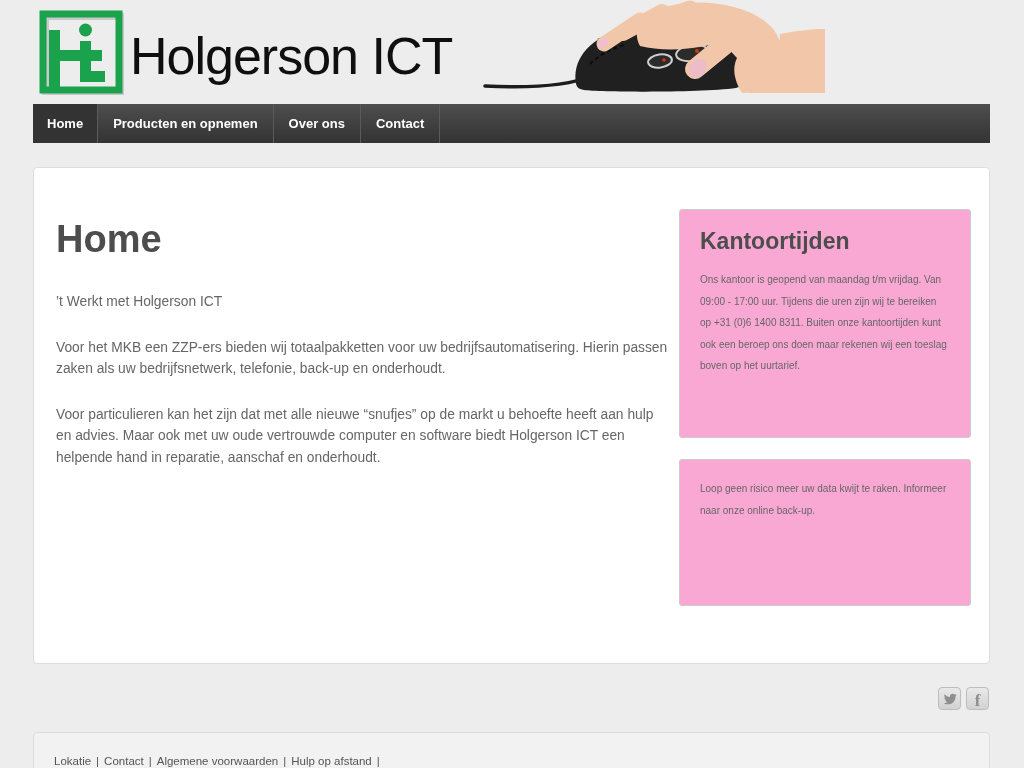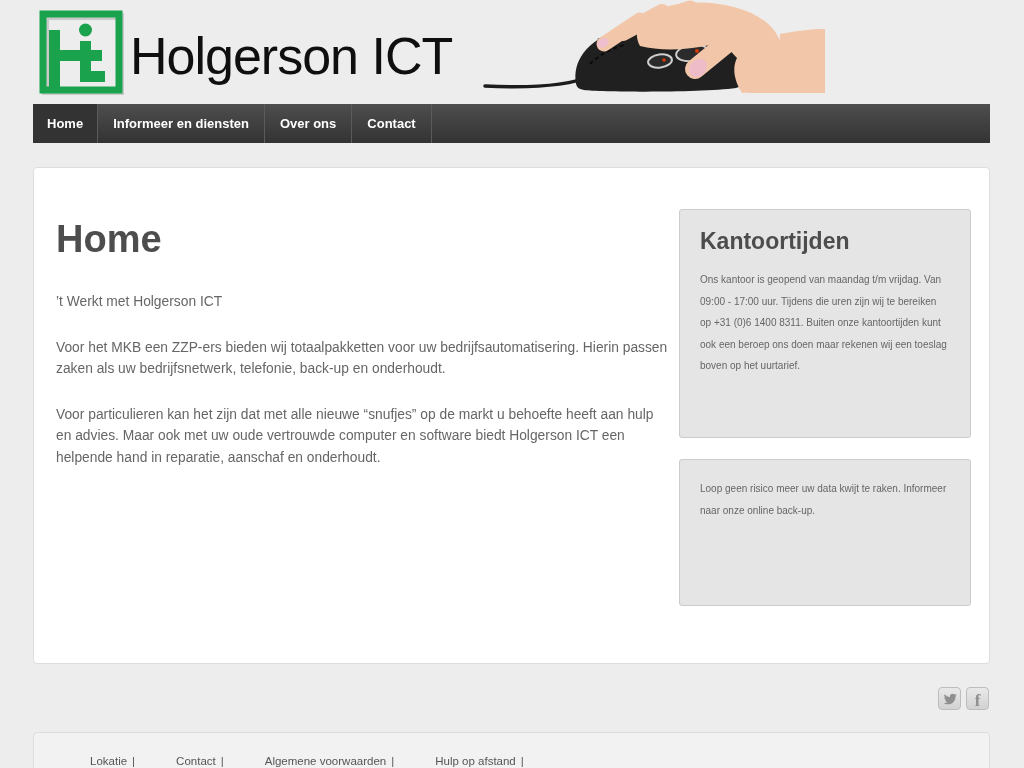--- a/index.html
+++ b/index.html
@@ -40,21 +40,21 @@
     position:absolute; left:33px; top:167px; width:957px; height:497px;
     background:#fff; border:1px solid #ddd; border-radius:4px;
   }
   .main-col { position:absolute; left:22px; top:0; width:612px; }
   .page-title { margin-top:50px; font-size:38px; font-weight:bold; color:#4d4d4d; }
   .main-col p { margin-top:24px; font-size:13.8px; line-height:21.5px; color:#666; }
   .main-col p.lead { margin-top:30px; }
   
   .side-box {
     position:absolute; left:645px; width:292px;
-    background:#e5e5e5; border:1px solid #ccc; border-radius:3px;
+    background:#f9a8d4; border:1px solid #ccc; border-radius:3px;
     padding:18px 20px;
   }
   .side-box.kantoortijden { top:41px;  height:229px; }
   .side-box.nieuws        { top:291px; height:147px; }
   .side-box h2 { font-size:23px; font-weight:bold; color:#4d4d4d; margin-bottom:14px; }
   .side-box p  { font-size:10px; line-height:21.5px; color:#666; }
   
   .social { position:absolute; left:938px; top:687px; display:flex; gap:5px; }
   .social-btn {
     width:23px; height:23px; border-radius:4px; cursor:pointer;
@@ -67,21 +67,21 @@
   .fb-glyph { font-family:"Liberation Serif", serif; font-weight:bold; font-size:17px; color:#8f8f8f; line-height:1; margin-top:4px; }
   
   .footer {
     position:absolute; left:33px; top:732px; width:957px; height:40px;
     background:#f2f2f2; border:1px solid #ddd; border-radius:4px 4px 0 0;
   }
   .footer-links {
     position:absolute; left:20px; top:22px;
     font-size:11.5px; color:#555;
   }
-  .footer-links a { color:#555; text-decoration:none; cursor:pointer;margin-left:36px; }
+  .footer-links a { color:#555; text-decoration:none; cursor:pointer; }
   .footer-links .pipe { margin:0 5px; color:#555; }
 </style>
 </head>
 <body>
 
 <div class="header">
 
   <svg class="logo" viewBox="0 0 86 86">
     <g>
       <rect x="5" y="5" width="76" height="76" fill="none" stroke="#888" stroke-width="7" opacity="0.35" transform="translate(2.5,2.5)"></rect>
@@ -118,21 +118,21 @@
 
     <line x1="248" y1="42" x2="215" y2="69" stroke="#f2c7a9" stroke-width="20" stroke-linecap="round"></line>
     <ellipse cx="218" cy="68" rx="8" ry="10" fill="#eebcc9" transform="rotate(40 218 68)"></ellipse>
 
     <path d="M300,34 C315,31 332,29 345,29 L345,93 L268,93 C278,86 290,72 295,58 C298,48 300,40 300,34 Z" fill="#f2c7a9"></path>
   </svg>
 </div>
 
 <div class="nav">
   <a class="nav-item active">Home</a>
-  <a class="nav-item">Informeer en diensten</a>
+  <a class="nav-item">Producten en opnemen</a>
   <a class="nav-item">Over ons</a>
   <a class="nav-item">Contact</a>
 </div>
 
 <div class="content">
 
   <div class="main-col">
     <h1 class="page-title">Home</h1>
     <p class="lead">’t Werkt met Holgerson ICT</p>
     <p>Voor het MKB een ZZP-ers bieden wij totaalpakketten voor uw bedrijfsautomatisering. Hierin passen zaken als uw bedrijfsnetwerk, telefonie, back-up en onderhoudt.</p>

